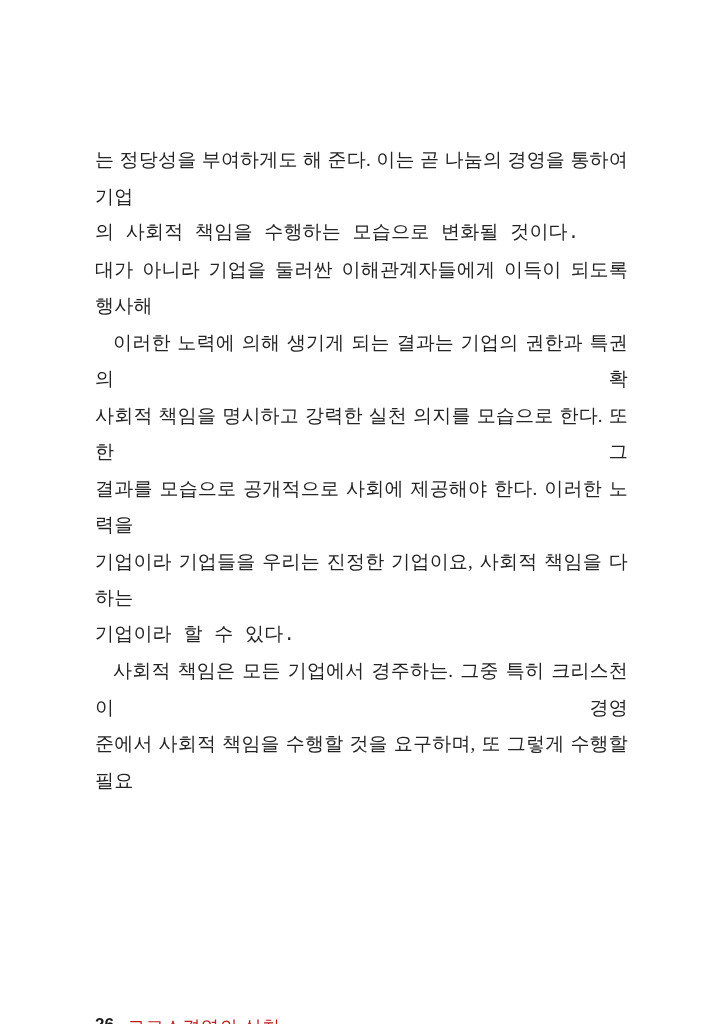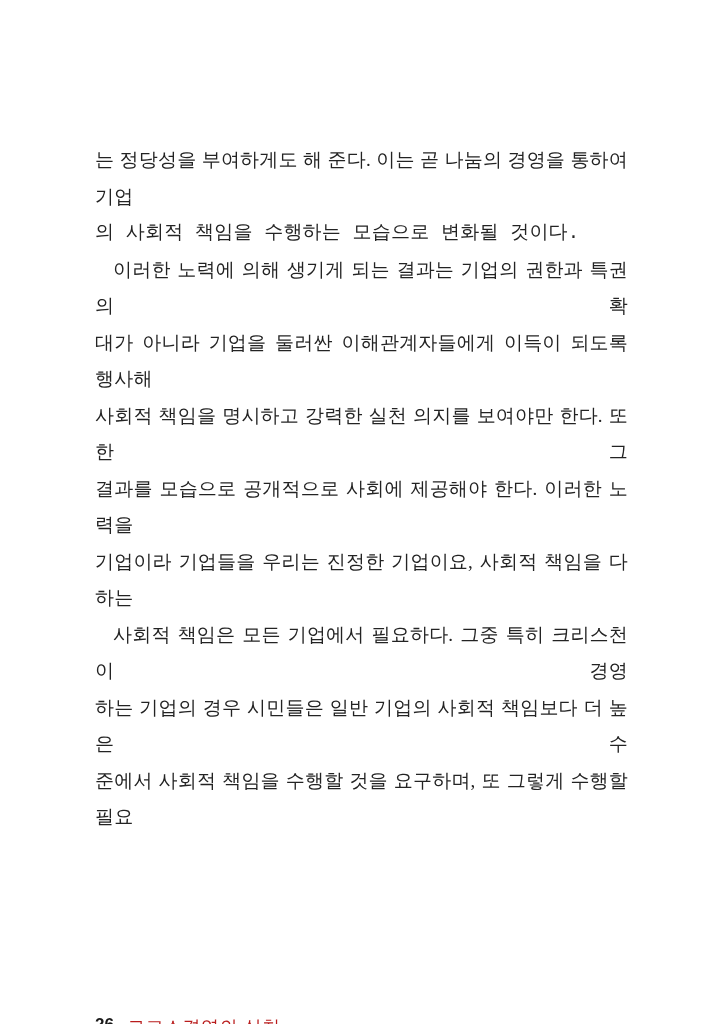--- a/index.html
+++ b/index.html
@@ -73,29 +73,29 @@
 </head>
 <body>
 
 <div class="page">
   <main class="content">
     <div class="paragraph">
         <div class="line">는 정당성을 부여하게도 해 준다. 이는 곧 나눔의 경영을 통하여 기업</div>
         <div class="line para-end">의 사회적 책임을 수행하는 모습으로 변화될 것이다.</div>
       </div>
     <div class="paragraph">
+        <div class="line">대가 아니라 기업을 둘러싼 이해관계자들에게 이득이 되도록 행사해</div>
         <div class="line indent">이러한 노력에 의해 생기게 되는 결과는 기업의 권한과 특권의 확</div>
-        <div class="line">대가 아니라 기업을 둘러싼 이해관계자들에게 이득이 되도록 행사해</div>
-        <div class="line">사회적 책임을 명시하고 강력한 실천 의지를 보여야만 한다. 또한 그</div>
+        <div class="line">사회적 책임을 명시하고 강력한 실천 의지를 모습으로 한다. 또한 그</div>
         <div class="line">결과를 모습으로 공개적으로 사회에 제공해야 한다. 이러한 노력을</div>
         <div class="line">기업이라 기업들을 우리는 진정한 기업이요, 사회적 책임을 다하는</div>
+        <div class="line para-end">기업이라 할 수 있다.</div>
       </div>
     <div class="paragraph">
-        <div class="line indent">사회적 책임은 모든 기업에서 필요하다. 그중 특히 크리스천이 경영</div>
-        <div class="line">하는 기업의 경우 시민들은 일반 기업의 사회적 책임보다 더 높은 수</div>
+        <div class="line indent">사회적 책임은 모든 기업에서 경주하는. 그중 특히 크리스천이 경영</div>
         <div class="line">준에서 사회적 책임을 수행할 것을 요구하며, 또 그렇게 수행할 필요</div>
       </div>
   </main>
 
   <footer class="footer">
     <span class="page-number">26</span>
     <span class="running-title">로고스경영의 실천</span>
   </footer>
 </div>
 

